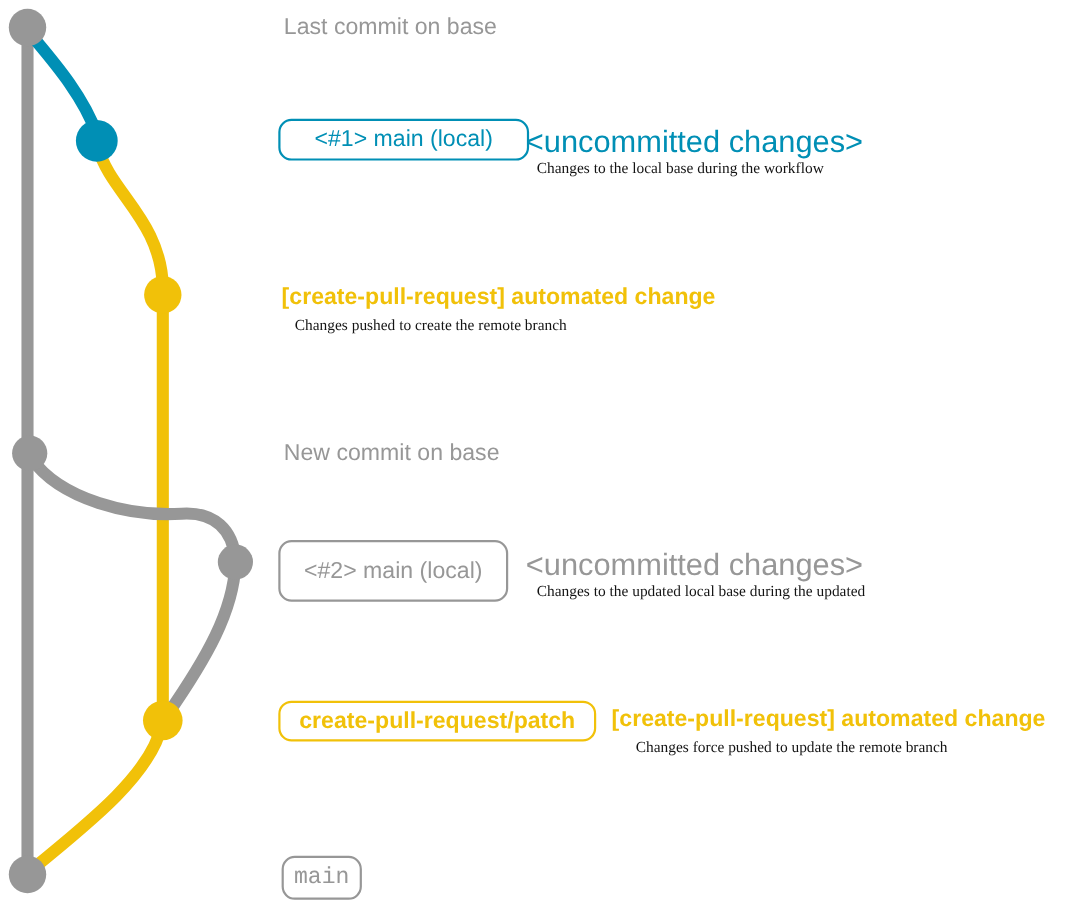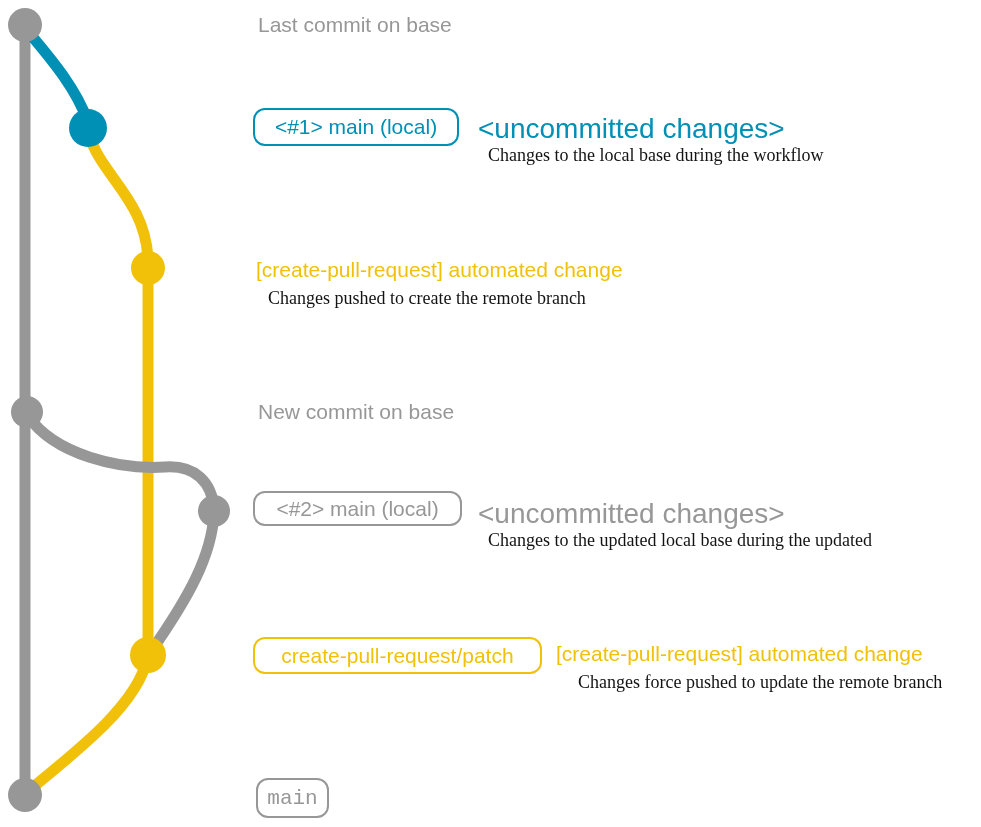--- a/index.html
+++ b/index.html
@@ -16,36 +16,36 @@
   .overlay { position: absolute; white-space: nowrap; line-height: 1.1; }
 
   .heading {
     font-size: 21px;
     color: var(--base-gray, #979797);
   }
   .status { font-size: 28px; }
   .msg { font-size: 21px; }
   .note {
     font-family: "Liberation Serif", serif;
-    font-size: 18px;
+    font-size: 14px;
     color: var(--note-text, #131313);
   }
   .tagbox {
     position: absolute;
     display: flex;
     align-items: center;
     justify-content: center;
     background: var(--background, #ffffff);
     border-radius: 12px;
     font-size: 21px;
     box-sizing: border-box;
   }
   .blue   { color: var(--main-blue, #008fb5); }
   .gray   { color: var(--base-gray, #979797); }
-  .yellow { color: var(--patch-yellow, #f1c109); }
+  .yellow { color: var(--patch-yellow, #f1c109); font-weight: bold; }
   .tagbox.blue   { border: 2px solid var(--main-blue, #008fb5); }
   .tagbox.gray   { border: 2px solid var(--base-gray, #979797); }
   .tagbox.yellow { border: 2px solid var(--patch-yellow, #f1c109); }
 </style>
 </head>
 <body>
 
 <div class="stage">
 
   <svg class="graph-svg" width="981" height="827" viewBox="0 0 981 827">
@@ -65,32 +65,32 @@
     <circle cx="88" cy="128" r="19" fill="var(--main-blue, #008fb5)"></circle>
     <circle cx="148" cy="268" r="17" fill="var(--patch-yellow, #f1c109)"></circle>
     <circle cx="27" cy="412" r="16" fill="var(--base-gray, #979797)"></circle>
     <circle cx="214" cy="511" r="16" fill="var(--base-gray, #979797)"></circle>
     <circle cx="148" cy="655" r="18" fill="var(--patch-yellow, #f1c109)"></circle>
     <circle cx="25" cy="795" r="17" fill="var(--base-gray, #979797)"></circle>
   </svg>
 
   <div class="overlay heading" style="left:258px; top:13px;">Last commit on base</div>
 
-  <div class="tagbox blue" style="left:253px; top:108px; width:206px; height:38px;">
+  <div class="tagbox blue" style="left:253px; top:108px; width:228px; height:38px;">
     <span>&lt;#1&gt; main (local)</span>
   </div>
   <div class="overlay status blue" style="left:478px; top:114px;">&lt;uncommitted changes&gt;</div>
   <div class="overlay note" style="left:488px; top:146px;">Changes to the local base during the workflow</div>
 
   <div class="overlay msg yellow" style="left:256px; top:258px;">[create-pull-request] automated change</div>
   <div class="overlay heading" style="left:258px; top:400px;">New commit on base</div>
 
   <div class="overlay note" style="left:268px; top:289px;">Changes pushed to create the remote branch</div>
 
-  <div class="tagbox gray" style="left:253px; top:491px; width:209px; height:35px;">
+  <div class="tagbox gray" style="left:253px; top:491px; width:209px; height:56px;">
     <span>&lt;#2&gt; main (local)</span>
   </div>
   <div class="overlay status gray" style="left:478px; top:499px;">&lt;uncommitted changes&gt;</div>
   <div class="overlay note" style="left:488px; top:531px;">Changes to the updated local base during the updated</div>
 
   <div class="tagbox yellow" style="left:253px; top:637px; width:289px; height:37px;">
     <span>create-pull-request/patch</span>
   </div>
   <div class="overlay msg yellow" style="left:556px; top:642px;">[create-pull-request] automated change</div>
   <div class="overlay note" style="left:566px; top:673px;margin-left:12px;">Changes force pushed to update the remote branch</div>

